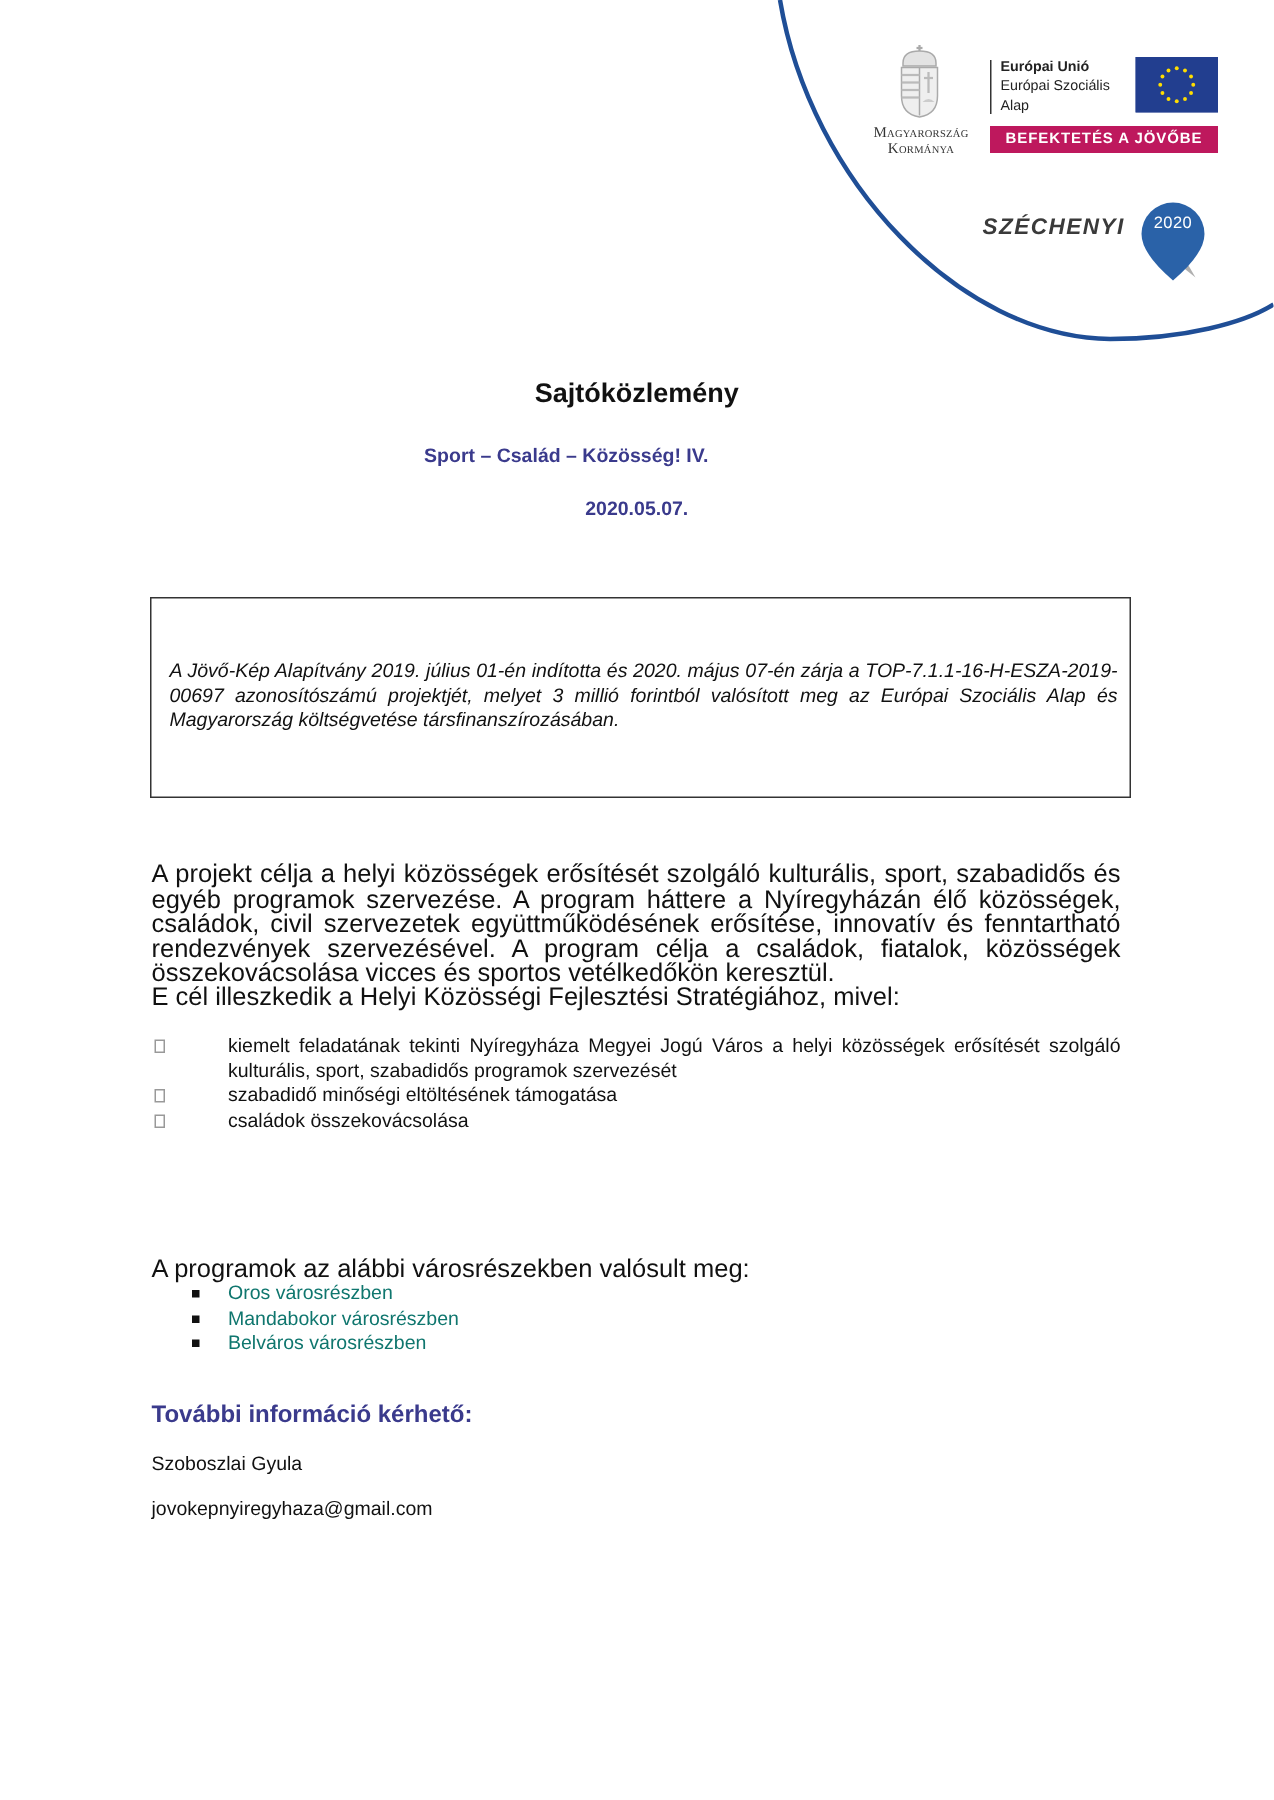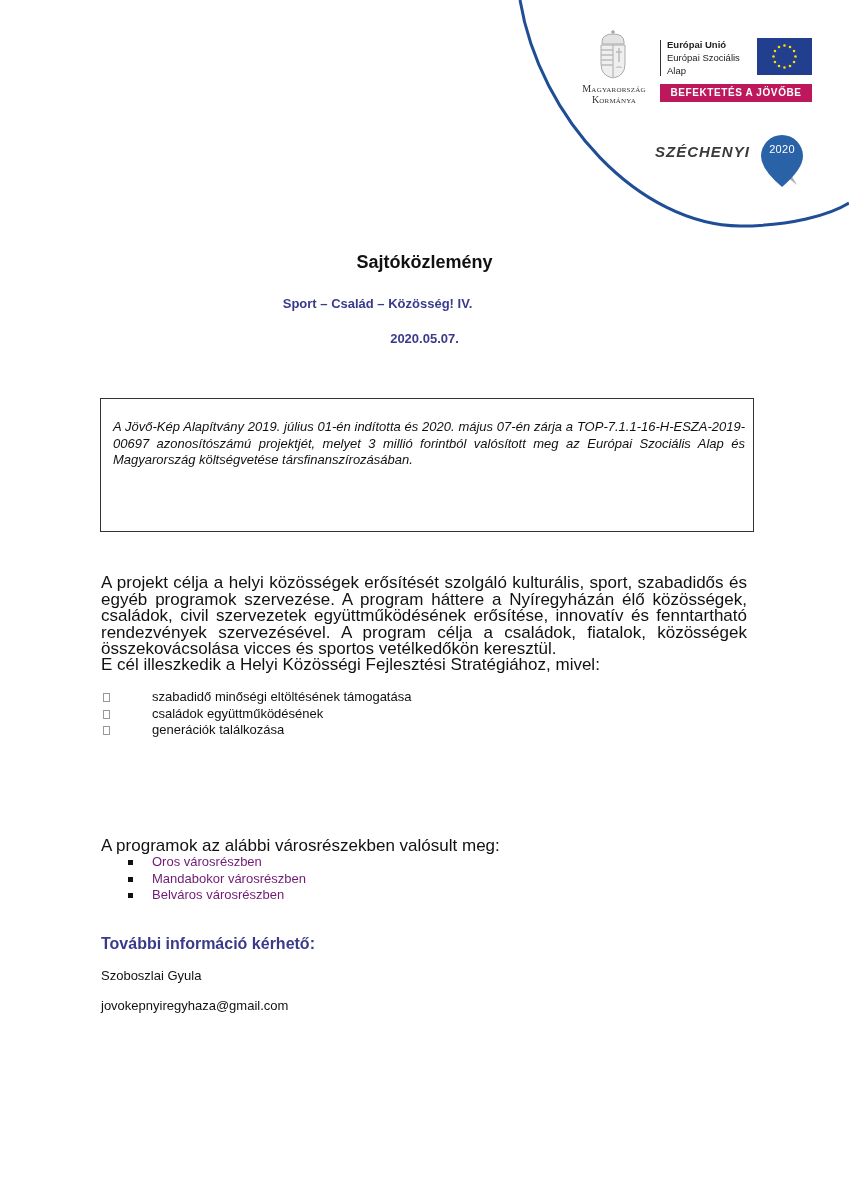--- a/index.html
+++ b/index.html
@@ -127,21 +127,21 @@
     
     .box {
       position: absolute;
       left: 100px; top: 398px;
       width: 654px; height: 134px;
       border: 1px solid #333333;
       box-sizing: border-box;
     }
     .box p {
       position: absolute;
-      left: 12px; top: 20px;
+      left: 12px; top: 40px;
       width: 632px;
       margin: 0;
       font-size: 13px;
       line-height: 16.5px;
       font-style: italic;
       text-align: justify;
       color: #111111;
     }
 
     .para {
@@ -181,21 +181,21 @@
     }
 
     .p3 { top: 838px; text-align: left; }
     .district-list {
       position: absolute;
       left: 101px; top: 854px;
       margin: 0; padding: 0;
       list-style: none;
       font-size: 13px;
       line-height: 16.5px;
-      color: #701a75;
+      color: #0f766e;
     }
     .district-list li {
       position: relative;
       padding-left: 51px;
     }
     .district-list .sq-bullet {
       position: absolute;
       left: 27px; top: 6px;
       width: 5px; height: 5px;
       background: #111111;
@@ -286,23 +286,23 @@
 <div class="date">2020.05.07.</div>
 
 <div class="box">
   <p>A Jövő-Kép Alapítvány 2019. július 01-én indította és 2020. május 07-én zárja a TOP-7.1.1-16-H-ESZA-2019-00697 azonosítószámú projektjét, melyet 3 millió forintból valósított meg az Európai Szociális Alap és Magyarország költségvetése társfinanszírozásában.</p>
 </div>
 
 <p class="para p1">A projekt célja a helyi közösségek erősítését szolgáló kulturális, sport, szabadidős és egyéb programok szervezése. A program háttere a Nyíregyházán élő közösségek, családok, civil szervezetek együttműködésének erősítése, innovatív és fenntartható rendezvények szervezésével. A program célja a családok, fiatalok, közösségek összekovácsolása vicces és sportos vetélkedőkön keresztül.</p>
 <p class="para p2">E cél illeszkedik a Helyi Közösségi Fejlesztési Stratégiához, mivel:</p>
 
 <ul class="goal-list">
+  <li><span class="box-bullet"></span><span>kiemelt feladatának tekinti Nyíregyháza Megyei Jogú Város a helyi közösségek erősítését szolgáló kulturális, sport, szabadidős programok szervezését</span></li>
   <li><span class="box-bullet"></span><span>szabadidő minőségi eltöltésének támogatása</span></li>
-  <li><span class="box-bullet"></span><span>családok együttműködésének</span></li>
-  <li><span class="box-bullet"></span><span>generációk találkozása</span></li>
+  <li><span class="box-bullet"></span><span>családok összekovácsolása</span></li>
 </ul>
 
 <p class="para p3">A programok az alábbi városrészekben valósult meg:</p>
 <ul class="district-list">
   <li><span class="sq-bullet"></span><span>Oros városrészben</span></li>
   <li><span class="sq-bullet"></span><span>Mandabokor városrészben</span></li>
   <li><span class="sq-bullet"></span><span>Belváros városrészben</span></li>
 </ul>
 
 <div class="info-heading">További információ kérhető:</div>

